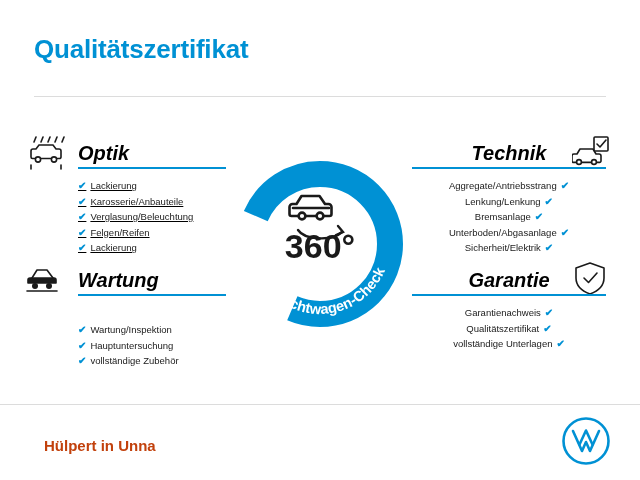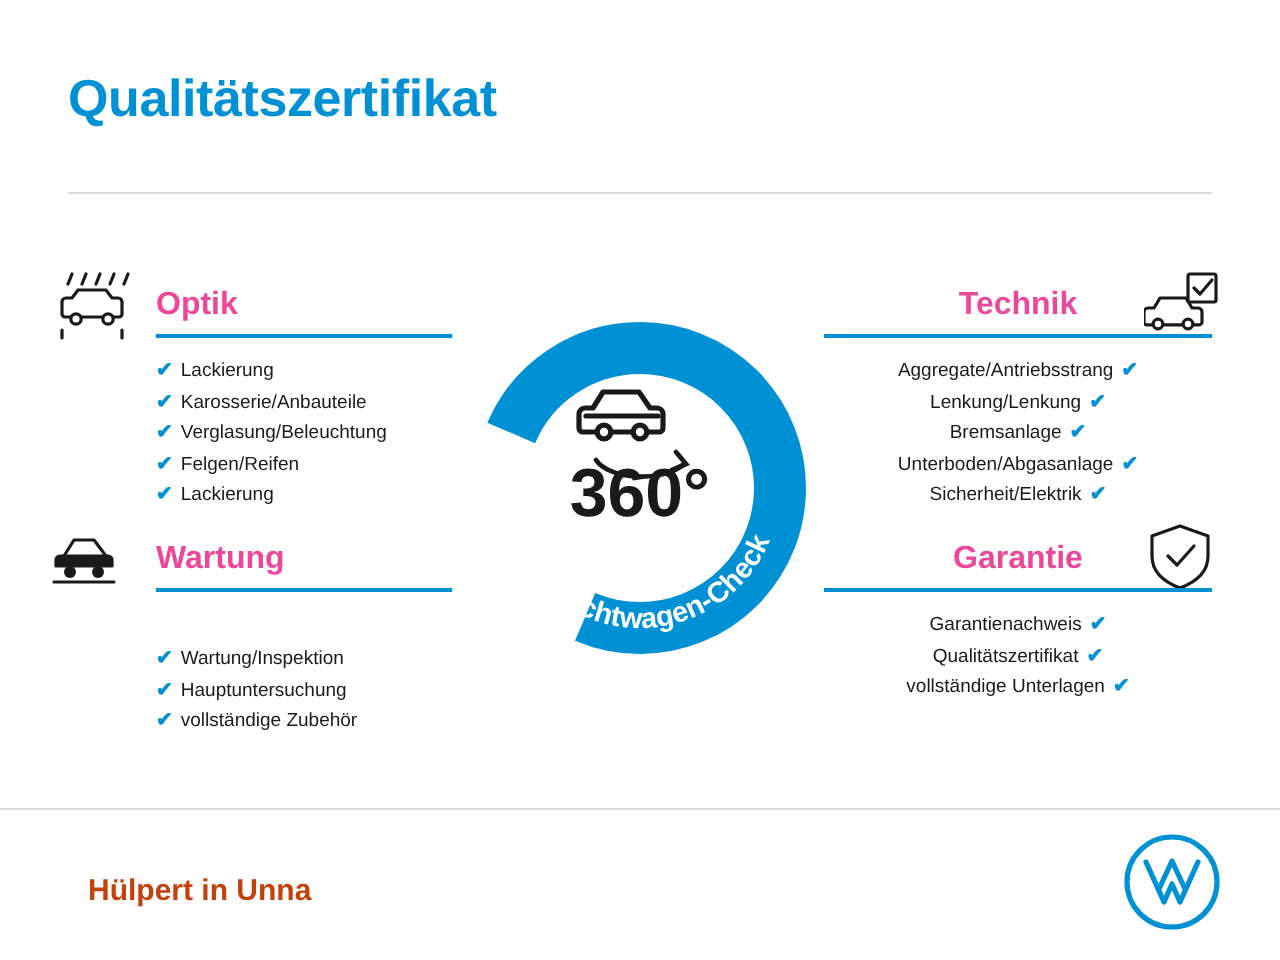--- a/index.html
+++ b/index.html
@@ -71,24 +71,25 @@
     width: 184px;
     height: 184px;
   }
   .badge svg { display:block; }
 
   
   .section {
     position: absolute;
   }
   .sec-head {
-    font-size: 16px;
-    font-weight: bold;
-    color: #ec4899;
+    font-size: 20px;
+    font-weight: bold;
+    color: #000000;
     line-height: 16px;
+    font-style: italic;
   }
   .head-rule {
     height: 2px;
     background: #0091d4;
     margin-top: 6px;
   }
   .item {
     font-size: 9.5px;
     color: #1a1a1a;
     line-height: 15.5px;
@@ -132,21 +133,21 @@
         <circle cx="24" cy="23.5" r="2.6" fill="#ffffff"></circle>
         <line x1="1" y1="29" x2="1" y2="33"></line>
         <line x1="31" y1="29" x2="31" y2="33"></line>
       </g>
     </svg>
   </div>
 
   <div class="section col-left" style="left:78px; top:145px; width:150px;">
     <div class="sec-head">Optik</div>
     <div class="head-rule" style="width:148px;"></div>
-    <div style="margin-top:9px;">
+    <div style="margin-top:9px;text-decoration:underline;">
       <div class="item"><span class="check">✔</span><span>Lackierung</span></div>
       <div class="item"><span class="check">✔</span><span>Karosserie/Anbauteile</span></div>
       <div class="item"><span class="check">✔</span><span>Verglasung/Beleuchtung</span></div>
       <div class="item"><span class="check">✔</span><span>Felgen/Reifen</span></div>
       <div class="item"><span class="check">✔</span><span>Lackierung</span></div>
     </div>
   </div>
 
   <div class="icon-box" style="left:26px; top:262px;">
     <svg width="44" height="32" viewBox="0 0 44 32">

